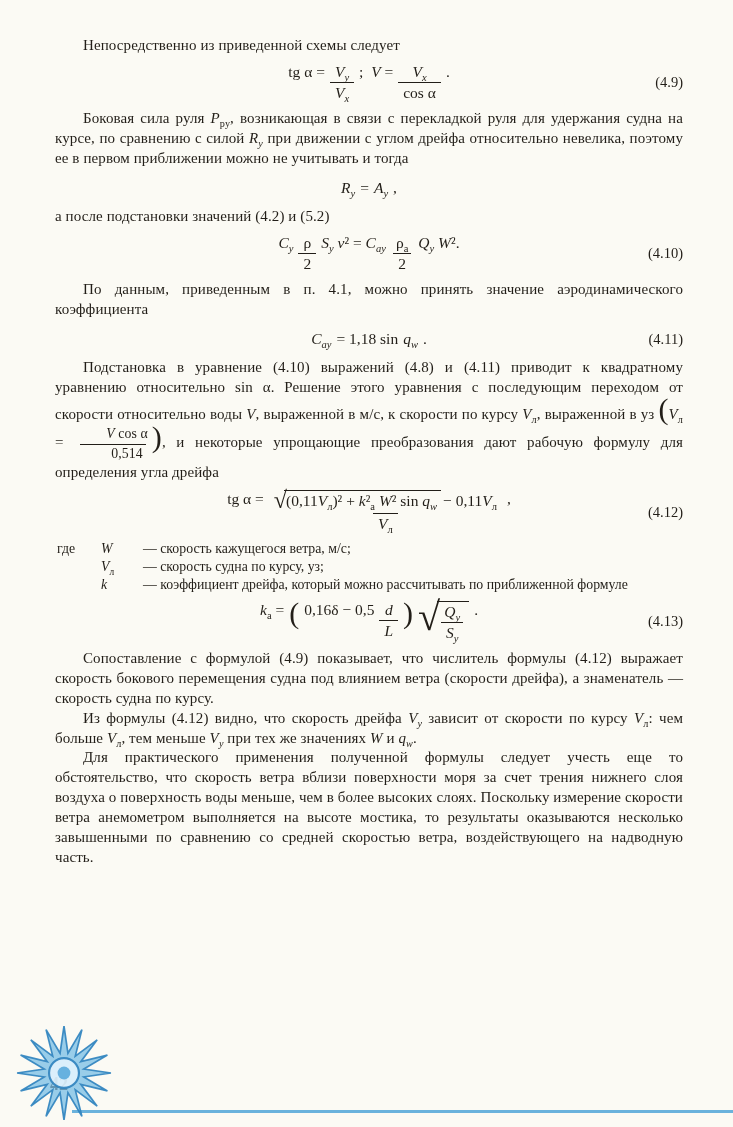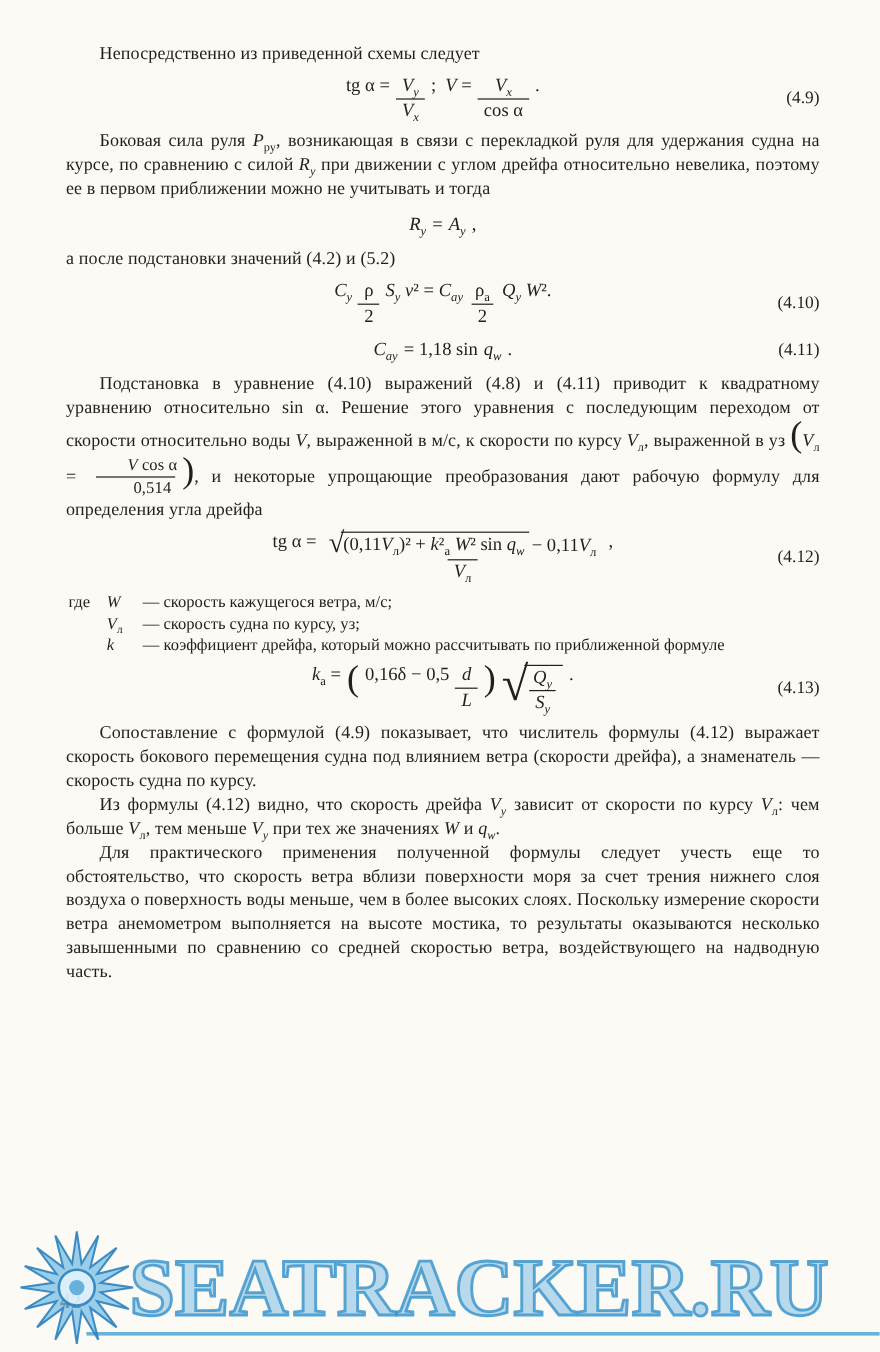--- a/index.html
+++ b/index.html
@@ -47,21 +47,21 @@
   .sqrt-arg { border-top:1.5px solid #221e18; padding:1px 4px 0 2px; margin-left:-3px; }
   .bigparen { font-size:30px; font-weight:400; line-height:0.8; }
 
   
   .ifrac { display:inline-flex; flex-direction:column; align-items:center; vertical-align:middle; font-size:0.92em; margin:0 1px; }
   .ifrac .inum { display:block; padding:0 3px; text-align:center; }
   .ifrac .iden { display:block; padding:0 3px; border-top:1.2px solid #221e18; text-align:center; }
 
   
   .defs { font-size:13.8px; line-height:1.3; margin:2px 0 2px 2px; }
-  .def-row { display:grid; grid-template-columns:32px 30px 1fr; }
+  .def-row { display:grid; grid-template-columns:32px 30px 1fr;gap:12px; }
   .def-lead { text-align:left; }
   .def-term { text-align:left; }
   .def-text { text-align:justify; }
 
   
   .page-number {
     position:absolute; left:50px; bottom:32px;
     font-size:18px; font-weight:bold; z-index:2;
   }
   .wm-line {
@@ -127,20 +127,21 @@
       <span><i>S<sub>y</sub></i> <i>v</i>² = <i>C<sub>ay</sub></i></span>
       <span class="frac">
           <span class="num">ρ<sub>a</sub></span>
           <span class="den">2</span>
         </span>
       <span><i>Q<sub>y</sub></i> <i>W</i>².</span>
     </span>
     <span class="eq-no">(4.10)</span>
   </div>
 
+  <p class="body indent">По данным, приведенным в п. 4.1, можно принять значение аэродинамического коэффициента</p>
 
   <div class="eq-row">
     <span class="eq-body"><i>C<sub>ay</sub></i> = 1,18 sin <i>q<sub>w</sub></i>.</span>
     <span class="eq-no">(4.11)</span>
   </div>
 
   <p class="body indent">Подстановка в уравнение (4.10) выражений (4.8) и (4.11) приводит к квадратному уравнению относительно sin α. Решение этого уравнения с последующим переходом от скорости относительно воды <i>V</i>, выраженной в м/с, к скорости по курсу <i>V</i><sub>л</sub>, выраженной в уз <span class="bigparen">(</span><i>V</i><sub>л</sub> = <span class="ifrac">
         <span class="inum"><i>V</i> cos α</span>
         <span class="iden">0,514</span>
       </span><span class="bigparen">)</span>, и некоторые упрощающие преобразования дают рабочую формулу для определения угла дрейфа</p>
@@ -214,14 +215,13 @@
 <div class="page-number">42</div>
 
 <div class="wm-line"></div>
 
 <div class="watermark">
   <svg class="wm-star" width="96" height="96" viewBox="0 0 90 90">
     <polygon points="89,45 63.6,48.7 85.7,61.8 60.8,55.6 76.1,76.1 55.6,60.8 61.8,85.7 48.7,63.6 45,89 41.3,63.6 28.2,85.7 34.4,60.8 13.9,76.1 29.2,55.6 4.3,61.8 26.4,48.7 1,45 26.4,41.3 4.3,28.2 29.2,34.4 13.9,13.9 34.4,29.2 28.2,4.3 41.3,26.4 45,1 48.7,26.4 61.8,4.3 55.6,29.2 76.1,13.9 60.8,34.4 85.7,28.2 63.6,41.3" fill="rgba(120,190,230,0.75)" stroke="rgba(45,130,190,0.9)" stroke-width="1.6"></polygon>
     <circle cx="45" cy="45" r="14" fill="rgba(235,248,255,0.8)" stroke="rgba(45,130,190,0.9)" stroke-width="2"></circle>
     <circle cx="45" cy="45" r="6" fill="rgba(90,170,220,0.9)"></circle>
   </svg>
-  <span class="wm-text">SEATRACKER.RU</span>
 </div>
 
 </body></html>

